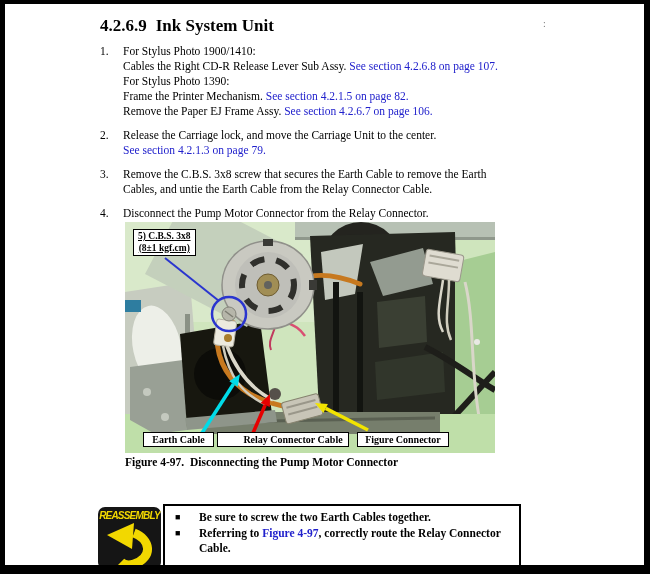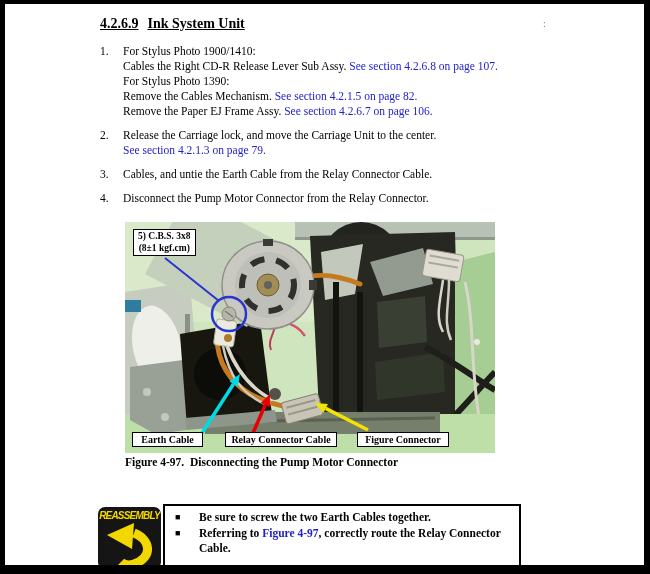--- a/index.html
+++ b/index.html
@@ -2,40 +2,40 @@
 <html style="--link: #2121cc; --icon-yellow: #f2d800;"><head>
 <meta charset="utf-8">
 <style>
   html,body{margin:0;padding:0;background:#fff;}
   .page{
     position:relative;width:650px;height:574px;box-sizing:border-box;background:#fff;
     border:4px solid #000;border-left-width:5px;border-right-width:6px;border-bottom-width:9px;
     font-family:"Liberation Serif",serif;color:#000;overflow:hidden;
   }
   .corner-mark{position:absolute;left:538px;top:14px;font-size:10px;color:#777;}
-  h1.sec{position:absolute;left:95px;top:12px;margin:0;font-size:14px;font-weight:bold;text-decoration:underline;}
+  h1.sec{position:absolute;left:95px;top:12px;margin:0;font-size:17px;font-weight:bold;}
   h1.sec .num{margin-right:9px;}
   .steps{position:absolute;left:95px;top:40px;width:490px;font-size:11.5px;line-height:15px;}
   .step{display:flex;margin-bottom:9px;}
   .step .n{width:23px;flex:0 0 23px;}
   .step .line{white-space:nowrap;}
   .link{color:var(--link,#2121cc);cursor:pointer;}
   .figure{position:absolute;left:120px;top:218px;width:370px;}
   .photo{position:relative;width:370px;height:231px;background:#cfe5bd;}
   .photo svg{position:absolute;left:0;top:0;}
   .callout-box{
     position:absolute;left:8px;top:7px;background:#fff;border:1.5px solid #000;
-    padding:1px 4px;font-size:9.5px;font-weight:bold;line-height:11.5px;text-align:center;z-index:3;
+    padding:1px 4px;font-size:9.5px;font-weight:bold;line-height:11.5px;text-align:center;z-index:3;text-decoration:underline;
   }
   .photo-label{
     position:absolute;top:210px;height:13px;background:#fff;border:1.5px solid #000;
     font-size:10px;font-weight:bold;text-align:center;line-height:13px;z-index:3;
   }
-  .lbl0{left:7px;width:69px;}
-  .lbl1{left:100px;width:110px;}
+  .lbl0{left:18px;width:69px;}
+  .lbl1{left:92px;width:110px;padding-left:20px;}
   .lbl2{left:232px;width:90px;}
   .caption{margin-top:3px;font-size:11.5px;font-weight:bold;white-space:pre;}
   .note-row{position:absolute;left:93px;top:500px;width:432px;height:78px;}
   .re-icon{
     position:absolute;left:0;top:3px;width:63px;height:62px;background:#151515;border-radius:7px;
     overflow:hidden;
   }
   .re-icon .re-text{
     color:var(--icon-yellow,#f2d800);font-size:10px;font-weight:bold;text-align:center;
     font-family:"Liberation Sans",sans-serif;letter-spacing:-0.8px;margin-top:3px;font-style:italic;
@@ -55,34 +55,35 @@
 
   <h1 class="sec"><span class="num">4.2.6.9</span><span>Ink System Unit</span></h1>
 
   <div class="steps" id="steps">
       <div class="step">
         <div class="n">1.</div>
         <div>
           <div class="line"><span>For Stylus Photo 1900/1410:</span></div>
           <div class="line"><span>Cables the Right CD-R Release Lever Sub Assy. </span><span class="link">See section 4.2.6.8 on page 107.</span></div>
           <div class="line"><span>For Stylus Photo 1390:</span></div>
-          <div class="line"><span>Remove the Cables Mechanism. </span><span class="link">See section 4.2.1.5 on page 82.</span></div>
+          <div class="line"><span>Frame the Printer Mechanism. </span><span class="link">See section 4.2.1.5 on page 82.</span></div>
           <div class="line"><span>Remove the Paper EJ Frame Assy. </span><span class="link">See section 4.2.6.7 on page 106.</span></div>
         </div>
       </div>
       <div class="step">
         <div class="n">2.</div>
         <div>
           <div class="line"><span>Release the Carriage lock, and move the Carriage Unit to the center.</span></div>
           <div class="line"><span class="link">See section 4.2.1.3 on page 79.</span></div>
         </div>
       </div>
       <div class="step">
         <div class="n">3.</div>
         <div>
+          <div class="line"><span>Remove the C.B.S. 3x8 screw that secures the Earth Cable to remove the Earth</span></div>
           <div class="line"><span>Cables, and untie the Earth Cable from the Relay Connector Cable.</span></div>
         </div>
       </div>
       <div class="step">
         <div class="n">4.</div>
         <div>
           <div class="line"><span>Disconnect the Pump Motor Connector from the Relay Connector.</span></div>
         </div>
       </div>
     </div>

